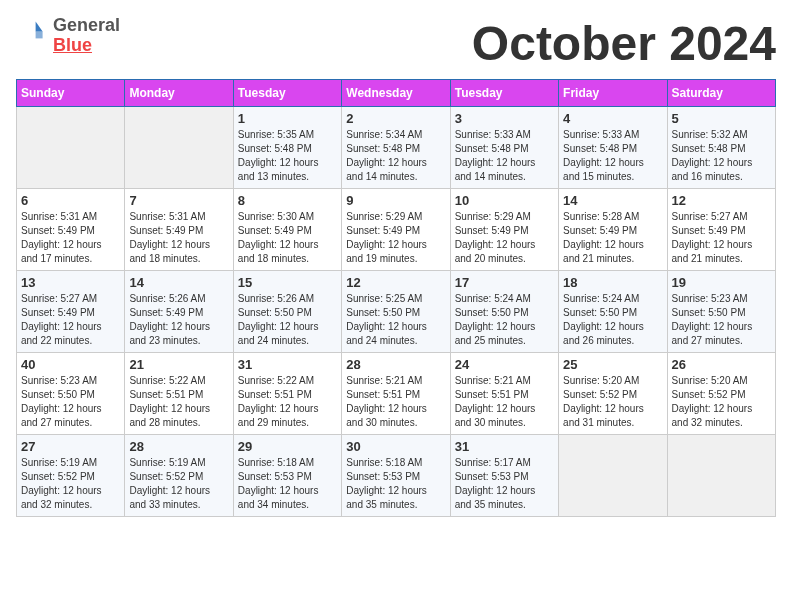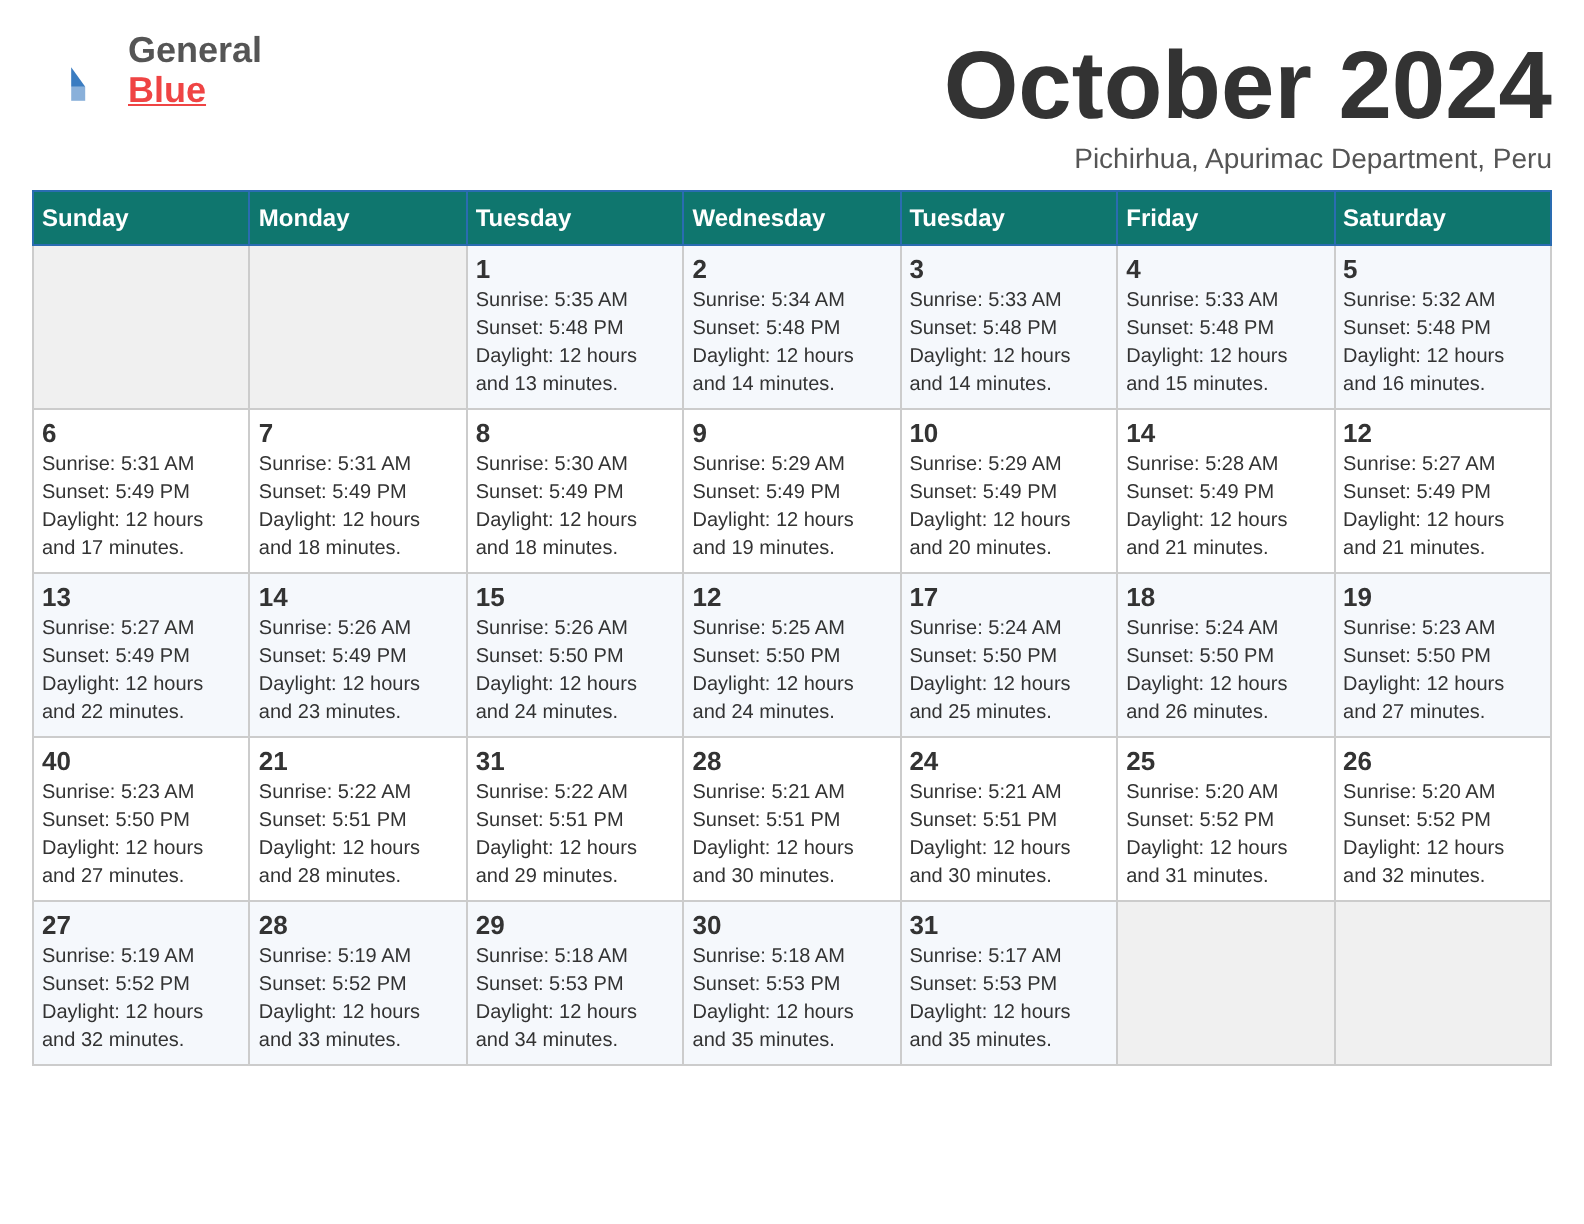--- a/index.html
+++ b/index.html
@@ -11,22 +11,22 @@
       padding: 16px;
     }
     .header {
       display: flex;
       align-items: flex-start;
       justify-content: space-between;
       margin-bottom: 8px;
     }
     .logo {
       display: flex;
-      align-items: flex-end;
-      gap: 20px;
+      align-items: flex-start;
+      gap: 9px;
     }
     .logo-text {
       display: flex;
       flex-direction: column;
       font-size: 18px;
       font-weight: bold;
       line-height: 1.1;
     }
     .logo-text span:first-child { color: #555; }
     .logo-text span:last-child { color: #ef4444; text-decoration: underline; }
@@ -45,21 +45,21 @@
     .location-title {
       font-size: 14px;
       color: #555;
     }
     table {
       width: 100%;
       border-collapse: collapse;
       font-size: 11px;
     }
     thead tr {
-      background: #0f766e;
+      background: #d946ef;
       color: #fff;
     }
     thead th {
       padding: 6px 4px;
       text-align: left;
       font-size: 12px;
       font-weight: bold;
       border: 1px solid #2a6cb1;
     }
     tbody td {
@@ -98,21 +98,20 @@
       <polygon points="28,8 38,22 28,22" fill="#3a7cc1"></polygon>
       <polygon points="28,22 38,22 38,32 28,32" fill="#3a7cc1" opacity="0.6"></polygon>
     </svg>
     <div class="logo-text">
       <span>General</span>
       <span>Blue</span>
     </div>
   </div>
   <div class="title-block">
     <div class="month-title">October 2024</div>
-    <div class="location-title">Pichirhua, Apurimac Department, Peru</div>
   </div>
 </div>
 
 <table>
   <thead>
     <tr id="weekday-header-row">
         <th>Sunday</th>
         <th>Monday</th>
         <th>Tuesday</th>
         <th>Wednesday</th>

